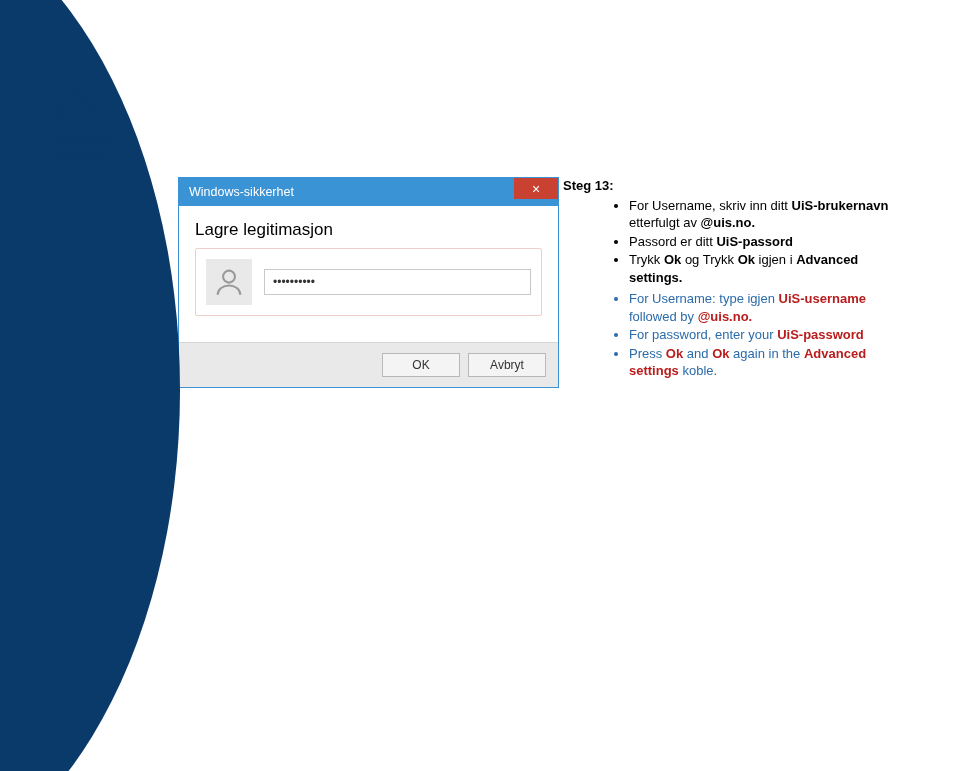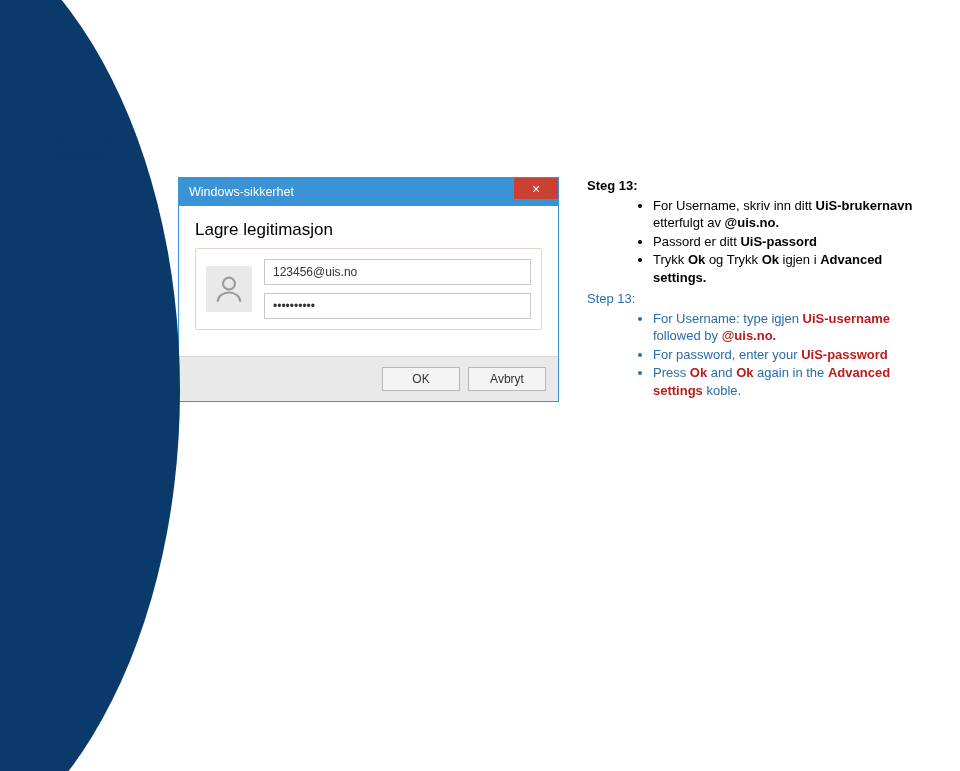--- a/index.html
+++ b/index.html
@@ -59,21 +59,21 @@
     font-size: 11px;
     line-height: 1.3;
     color: #0a3a6a;
   }
   .content-row {
     position: absolute;
     left: 178px;
     top: 177px;
     display: flex;
     align-items: flex-start;
-    gap: 28px;
+    gap: 4px;
   }
   .dialog {
     width: 381px;
     border: 1px solid #3a93d4;
     background: #fff;
     font-size: 12px;
   }
   .dialog-titlebar {
     background: #3a93d4;
     color: #fff;
@@ -215,21 +215,20 @@
     <div class="dialog-body">
       <div class="dialog-heading">Lagre legitimasjon</div>
       <div class="cred-box">
         <div class="avatar">
           <svg viewBox="0 0 24 24" fill="none" stroke="currentColor" stroke-width="1.5">
             <circle cx="12" cy="8.2" r="4.2"></circle>
             <path d="M4 21c0-4 4-6.5 8-6.5s8 2.5 8 6.5"></path>
           </svg>
         </div>
         <div class="cred-fields">
-          <input class="tf" type="text" value="123456@uis.no" style="">
           <input class="tf" type="text" value="••••••••••" style="">
         </div>
       </div>
     </div>
     <div class="dialog-footer">
       <button class="btn">OK</button>
       <button class="btn">Avbryt</button>
     </div>
   </div>
 
@@ -240,21 +239,20 @@
         <span>For Username, skriv inn ditt </span><b>UiS-brukernavn</b><span> etterfulgt av </span><b>@uis.no.</b>
       </li>
       <li>
         <span>Passord er ditt </span><b>UiS-passord</b>
       </li>
       <li>
         <span>Trykk </span><b>Ok </b><span>og Trykk </span><b>Ok </b><span>igjen i </span><b>Advanced settings.</b>
       </li>
     </ul>
     <div class="alt">
-      <div class="step-hdr">Step 13:</div>
       <ul>
         <li>
           <span>For Username: type igjen </span><b>UiS-username </b><span>followed by </span><b>@uis.no.</b>
         </li>
         <li>
           <span>For password, enter your </span><b>UiS-password</b>
         </li>
         <li>
           <span>Press </span><b>Ok </b><span>and </span><b>Ok </b><span>again in the </span><b>Advanced settings</b><span> koble.</span>
         </li>

